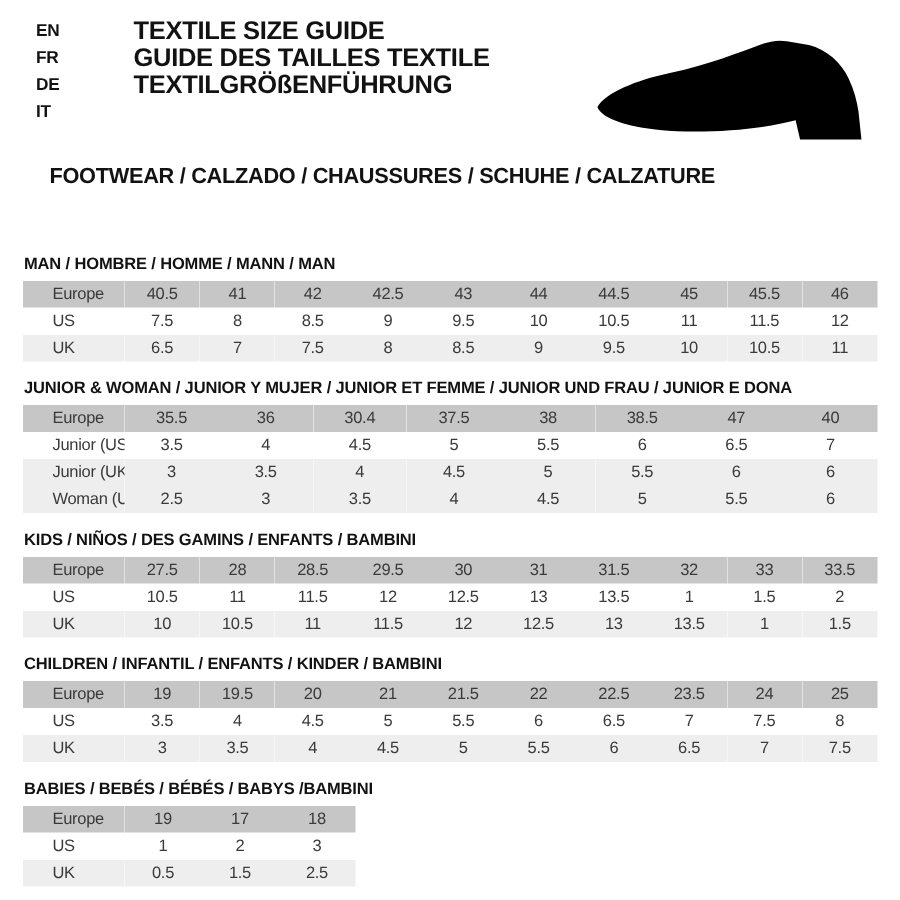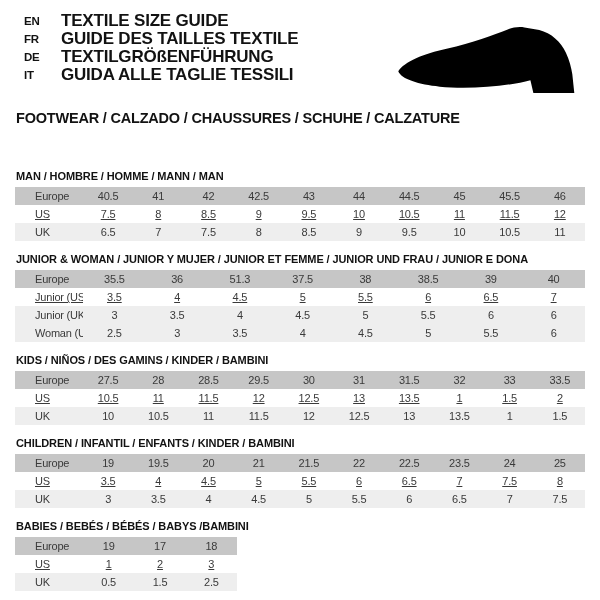--- a/index.html
+++ b/index.html
@@ -13,37 +13,37 @@
   html,body{margin:0;padding:0;}
   body{
     width:600px;height:600px;background:#fff;
     font-family:"Liberation Sans", sans-serif;
     color:var(--cell-text);
   }
   .page{position:relative;width:600px;height:600px;overflow:hidden;background:#fff;}
 
   
   .langs{position:absolute;top:12px;left:24px;}
-  .lang-line{display:flex;height:18px;line-height:18px;}
+  .lang-line{display:flex;height:18px;line-height:18px;gap:28px;}
   .lang-code{
     width:37px;font-weight:bold;font-size:11.5px;color:var(--title-text);
     letter-spacing:-0.2px;
   }
   .lang-label{
     font-weight:bold;font-size:17px;color:var(--title-text);
     letter-spacing:-0.2px;white-space:nowrap;
   }
 
   
   .shoe{position:absolute;top:26px;left:392px;width:193px;height:71px;}
   .shoe svg{display:block;width:100%;height:100%;}
 
   
   .heading{
-    position:absolute;top:110px;left:16px;
+    position:absolute;top:110px;left:33px;
     font-weight:bold;font-size:14.5px;color:var(--title-text);
     letter-spacing:-0.2px;white-space:nowrap;
   }
 
   
   .sections{position:absolute;top:170px;left:15px;width:570px;}
   .section{margin-bottom:12px;}
   .section-title{
     font-size:11px;line-height:12px;font-weight:bold;color:var(--title-text);
     letter-spacing:-0.1px;margin:0 0 5px 1px;white-space:nowrap;
@@ -53,21 +53,21 @@
     font-size:11px;letter-spacing:-0.2px;
   }
   table.size-table.narrow{width:222px;}
   .size-table td{
     height:18px;padding:0;text-align:center;color:var(--cell-text);
     overflow:hidden;white-space:nowrap;
   }
   .size-table td.label{text-align:left;padding-left:20px;}
   .size-table tr.hdr{background:var(--hdr-bg);}
   .size-table tr.alt{background:var(--alt-bg);}
-  .size-table tr.plain{background:var(--row-bg);text-decoration:underline;}
+  .size-table tr.plain{background:var(--row-bg);}
 </style>
 </head>
 <body>
 
 <div class="page">
 
   <div class="langs">
       <div class="lang-line">
         <span class="lang-code">EN</span>
         <span class="lang-label">TEXTILE SIZE GUIDE</span>
@@ -75,21 +75,20 @@
       <div class="lang-line">
         <span class="lang-code">FR</span>
         <span class="lang-label">GUIDE DES TAILLES TEXTILE</span>
       </div>
       <div class="lang-line">
         <span class="lang-code">DE</span>
         <span class="lang-label">TEXTILGRÖßENFÜHRUNG</span>
       </div>
       <div class="lang-line">
         <span class="lang-code">IT</span>
-        <span class="lang-label">GUIDA ALLE TAGLIE TESSILI</span>
       </div>
     </div>
 
   <div class="shoe">
     <svg viewBox="0 0 195 72" xmlns="http://www.w3.org/2000/svg" aria-hidden="true">
       <path id="shoe-path" fill="#000000" d="
         M 6 46
         C 12 36 32 28 55 23
         C 82 17 102 9 117 3.5
         C 123 1.5 128 0.5 134 1.5
@@ -179,25 +178,25 @@
             <col>
             <col>
             <col>
             <col>
           </colgroup>
           <tbody>
             <tr class="hdr">
               <td class="label">Europe</td>
               <td>35.5</td>
               <td>36</td>
-              <td>51.3</td>
+              <td>30.4</td>
               <td>37.5</td>
               <td>38</td>
               <td>38.5</td>
-              <td>39</td>
+              <td>47</td>
               <td>40</td>
             </tr>
             <tr class="plain">
               <td class="label">Junior (US)</td>
               <td>3.5</td>
               <td>4</td>
               <td>4.5</td>
               <td>5</td>
               <td>5.5</td>
               <td>6</td>
@@ -223,21 +222,21 @@
               <td>4</td>
               <td>4.5</td>
               <td>5</td>
               <td>5.5</td>
               <td>6</td>
             </tr>
           </tbody>
         </table>
       </div>
       <div class="section">
-        <div class="section-title">KIDS / NIÑOS / DES GAMINS / KINDER / BAMBINI</div>
+        <div class="section-title">KIDS / NIÑOS / DES GAMINS / ENFANTS / BAMBINI</div>
         <table class="size-table">
           <colgroup>
             <col style="width: 68px;">
             <col>
             <col>
             <col>
             <col>
             <col>
             <col>
             <col>

